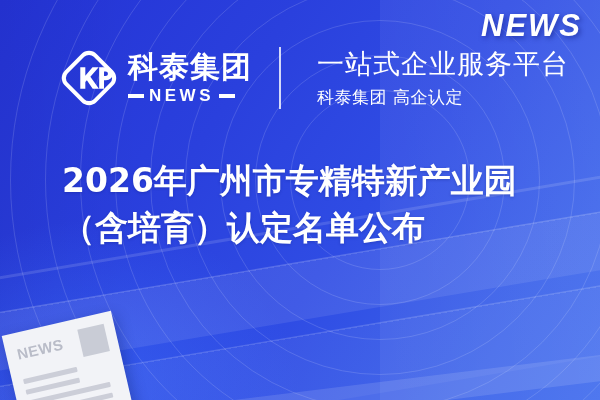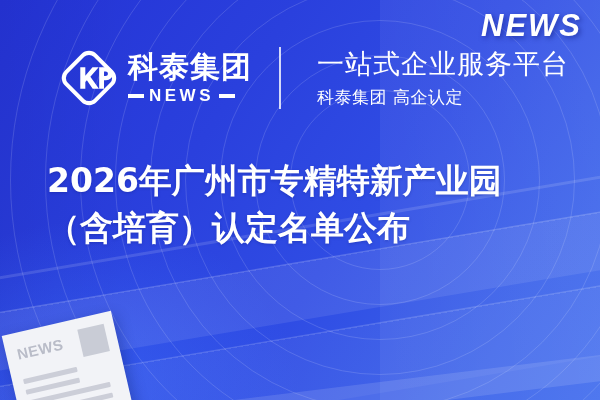--- a/index.html
+++ b/index.html
@@ -121,21 +121,21 @@
   
   #news-word {
     position:absolute; right:18px; top:8px;
     font-size:31px; font-weight:bold; font-style:italic;
     color:#fff; letter-spacing:2px;
     text-shadow:2px 2px 5px rgba(10,20,120,.5);
   }
 
   
   #headline {
-    position:absolute; left:47px; top:158px; width:500px;
+    position:absolute; left:62px; top:158px; width:500px;
     font-size:33px; font-weight:bold; color:#fff;
     line-height:1.42; letter-spacing:0px;
     font-family:"DejaVu Sans",sans-serif;
     text-shadow:0 1px 3px rgba(10,25,110,.28);
   }
 
   
   #newspaper {
     position:absolute; left:12px; top:322px;
     width:112px; height:104px;

